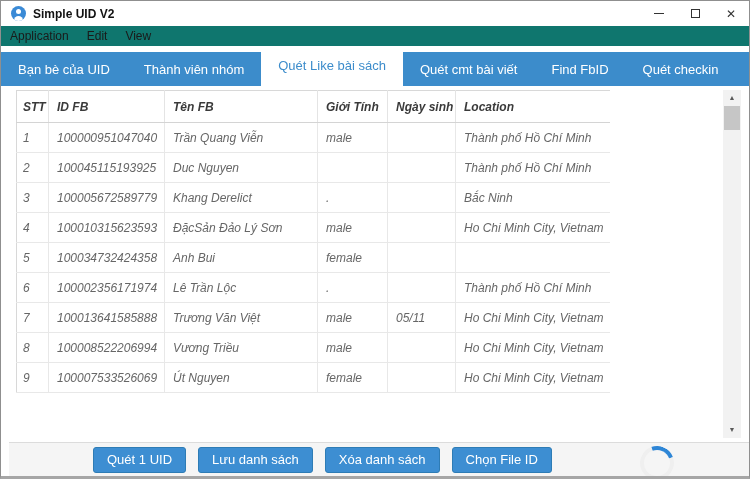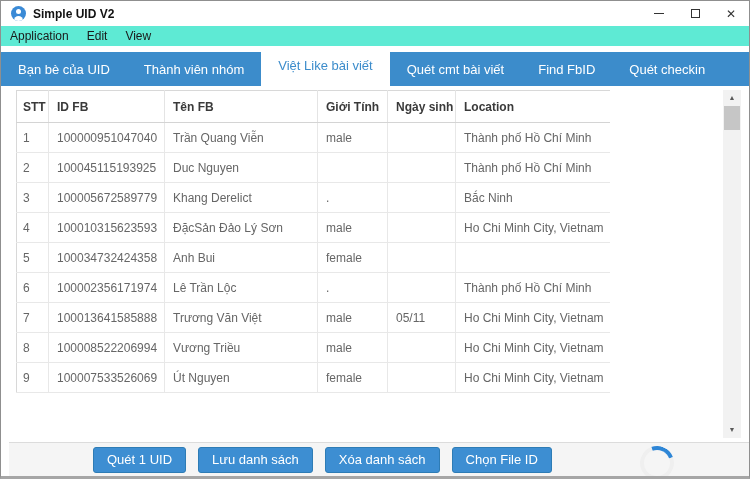--- a/index.html
+++ b/index.html
@@ -41,21 +41,21 @@
   .win-controls{margin-left:auto;display:flex;height:100%;}
   .win-btn{
     width:36px;height:100%;display:flex;align-items:center;justify-content:center;
     cursor:default;
   }
   .min-glyph{width:10px;height:0;border-top:1px solid #333;display:block;}
   .max-glyph{width:9px;height:9px;border:1px solid #333;display:block;}
   .close-glyph{font-size:12px;color:#333;line-height:1;}
   
   .menubar{
-    height:20px;display:flex;align-items:center;background:#5eead4;
+    height:20px;display:flex;align-items:center;background:#0f766e;
     font-size:12px;color:#1a1a1a;
   }
   .menu-item{padding:0 9px;height:100%;display:flex;align-items:center;}
   
   .tabstrip{
     height:38px;margin-top:2px;
     display:flex;align-items:flex-end;
     background:linear-gradient(to bottom,#fff 4px,var(--accent) 4px);
   }
   .tab{
@@ -64,21 +64,21 @@
     cursor:default;
     margin-top:28px;
   }
   .tab.active{
     height:38px;background:#fff;color:var(--accent);
     border-radius:2px 2px 0 0;padding-bottom:4px;
   }
   
   .content{position:relative;height:356px;background:#fff;overflow:hidden;}
   .table-wrap{
-    position:absolute;left:15px;top:4px;width:594px;bottom:16px;overflow:hidden;
+    position:absolute;left:15px;top:4px;width:594px;bottom:16px;overflow:hidden;font-style:italic;
   }
   table{
     border-collapse:collapse;table-layout:fixed;width:705px;
     border:1px solid #d8d8d8;
   }
   th{
     height:32px;text-align:left;padding:0 0 0 8px;
     font-size:12px;font-weight:600;color:#3a3a3a;
     border-right:1px solid #e4e4e4;border-bottom:1px solid #d4d4d4;
     background:#fff;white-space:nowrap;overflow:hidden;
@@ -148,21 +148,21 @@
 
   <div class="menubar" id="menubar">
       <div class="menu-item">Application</div>
       <div class="menu-item">Edit</div>
       <div class="menu-item">View</div>
     </div>
 
   <div class="tabstrip" id="tabstrip">
       <div class="tab">Bạn bè của UID</div>
       <div class="tab">Thành viên nhóm</div>
-      <div class="tab active">Việt Like bài viết</div>
+      <div class="tab active">Quét Like bài sách</div>
       <div class="tab">Quét cmt bài viết</div>
       <div class="tab">Find FbID</div>
       <div class="tab">Quét checkin</div>
     </div>
 
   <div class="content">
     <div class="table-wrap">
       <table>
         <colgroup>
           <col style="width:32px">

